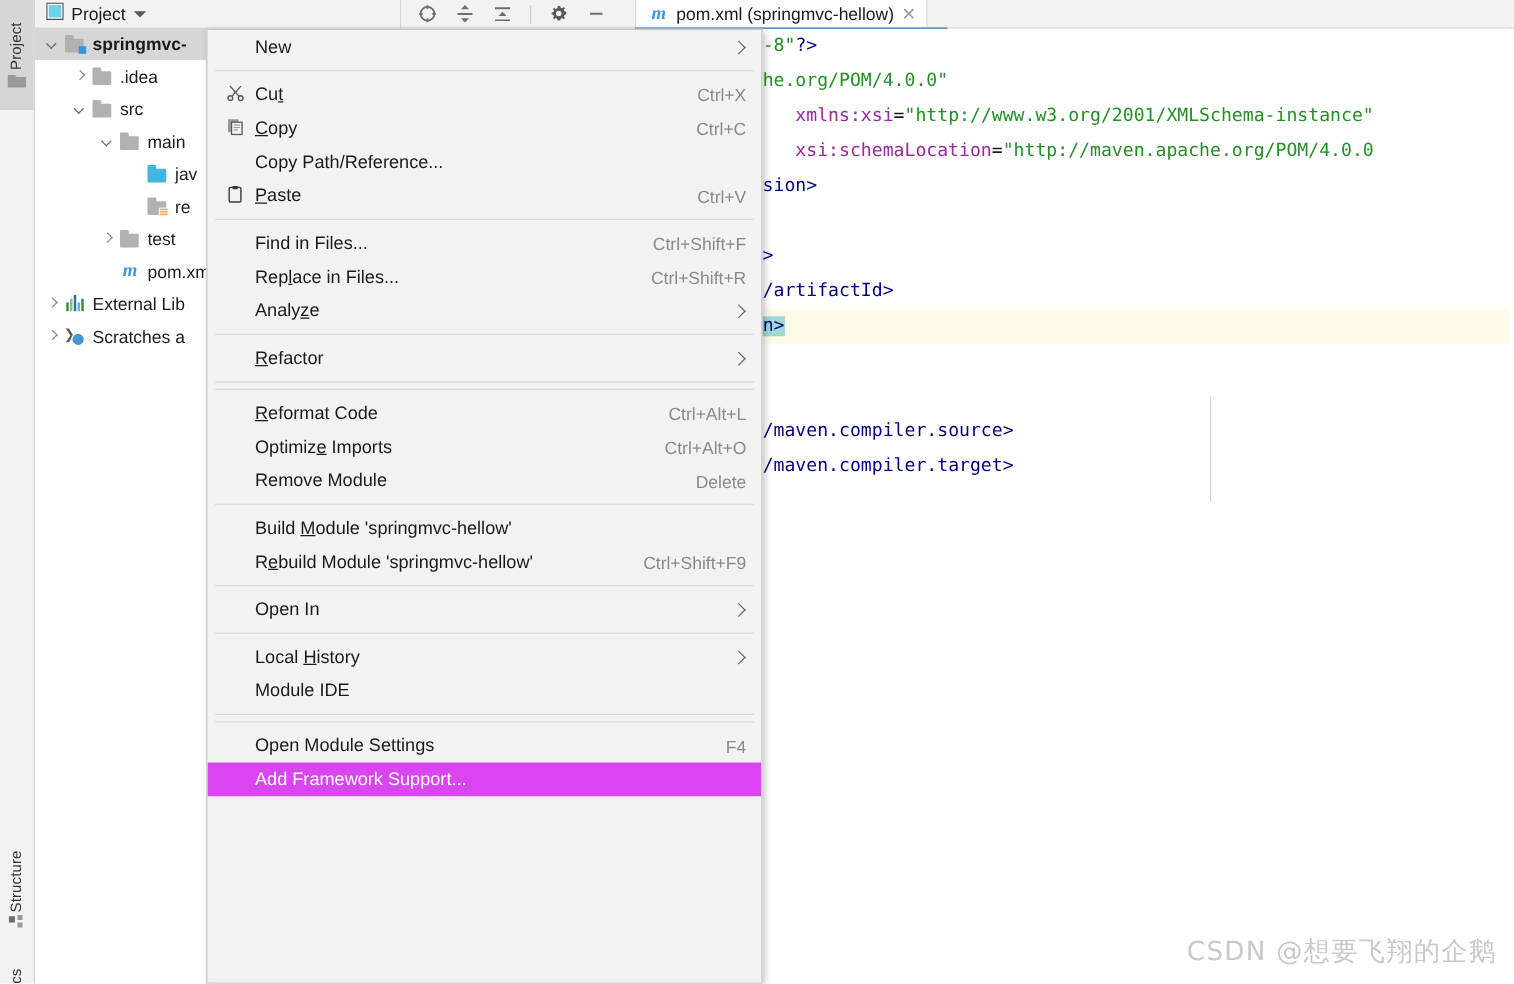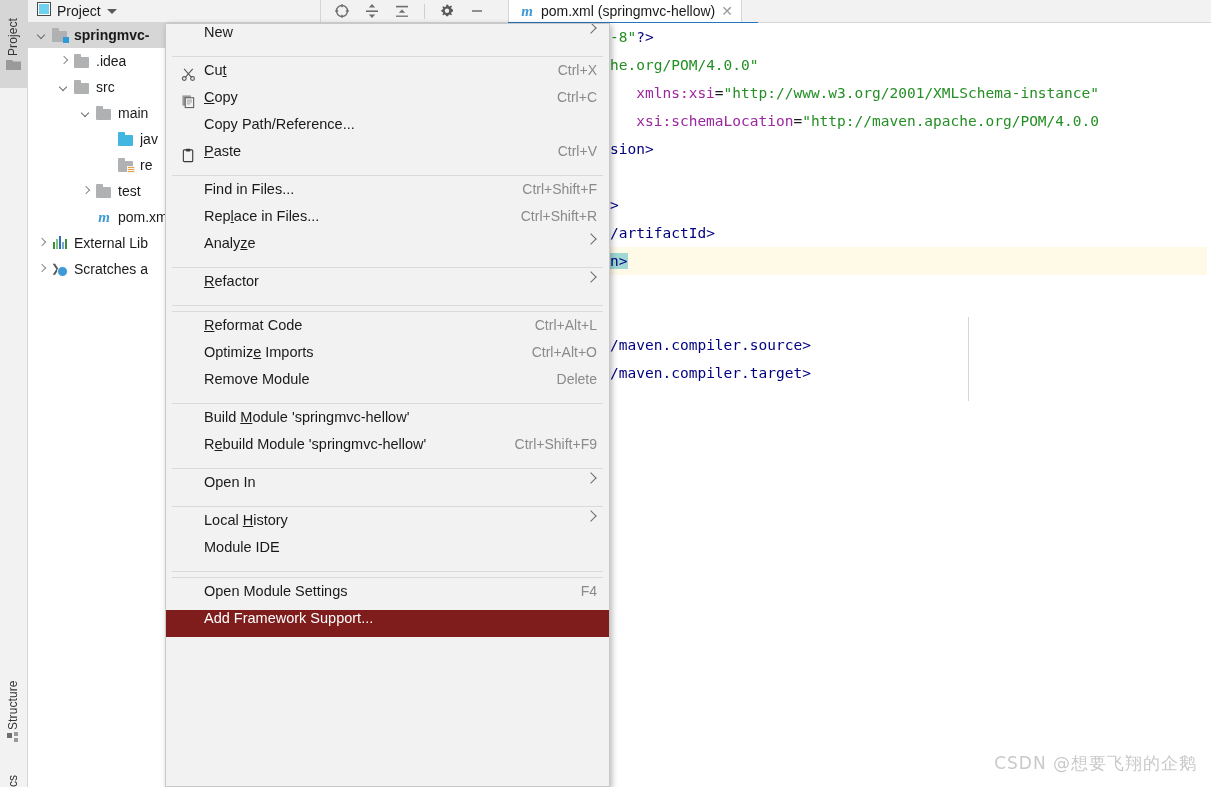--- a/index.html
+++ b/index.html
@@ -132,39 +132,39 @@
   }
 
   
   #ctx-menu{
     position:absolute;left:165px;top:23px;width:445px;height:764px;
     background:#f2f2f2;border:1px solid #c8c8c8;box-sizing:border-box;
     z-index:20;box-shadow:2px 2px 6px rgba(0,0,0,.28);
     font-size:14.5px;color:#1a1a1a;overflow:hidden;
   }
   .mi{
-    position:relative;height:27px;display:flex;
+    position:relative;height:27px;display:flex;align-items:center;
     padding-left:38px;box-sizing:border-box;white-space:nowrap;
   }
-  .mi.hl{background:#7f1d1d;color:#ffffff;}
+  .mi.hl{background:#d946ef;color:#ffffff;}
   .mi .mlabel{flex:0 0 auto;}
   .mi .mshort{position:absolute;right:12px;color:#8a8a8a;font-size:14px;}
   .mi .msub{
     position:absolute;right:14px;width:7px;height:7px;
     border-right:1.6px solid #6a6a6a;border-bottom:1.6px solid #6a6a6a;
     transform:rotate(-45deg);
   }
   .mi .micon{position:absolute;left:14px;top:5px;width:17px;height:17px;color:#5a5a5a;}
   .msep{height:1px;background:#dadada;margin:5px 6px;}
   .u{text-decoration:underline;}
 
   
   #watermark{
     position:absolute;right:14px;bottom:12px;z-index:30;
-    font-size:17px;color:#c9c9c9;letter-spacing:1px;
+    font-size:21px;color:#c9c9c9;letter-spacing:1px;
     font-family:"DejaVu Sans", sans-serif;
   }
 </style>
 </head>
 <body>
 
 <div id="left-stripe">
 
   <div class="vtab" id="vtab-project">
     <div class="vlabel">Project</div>

